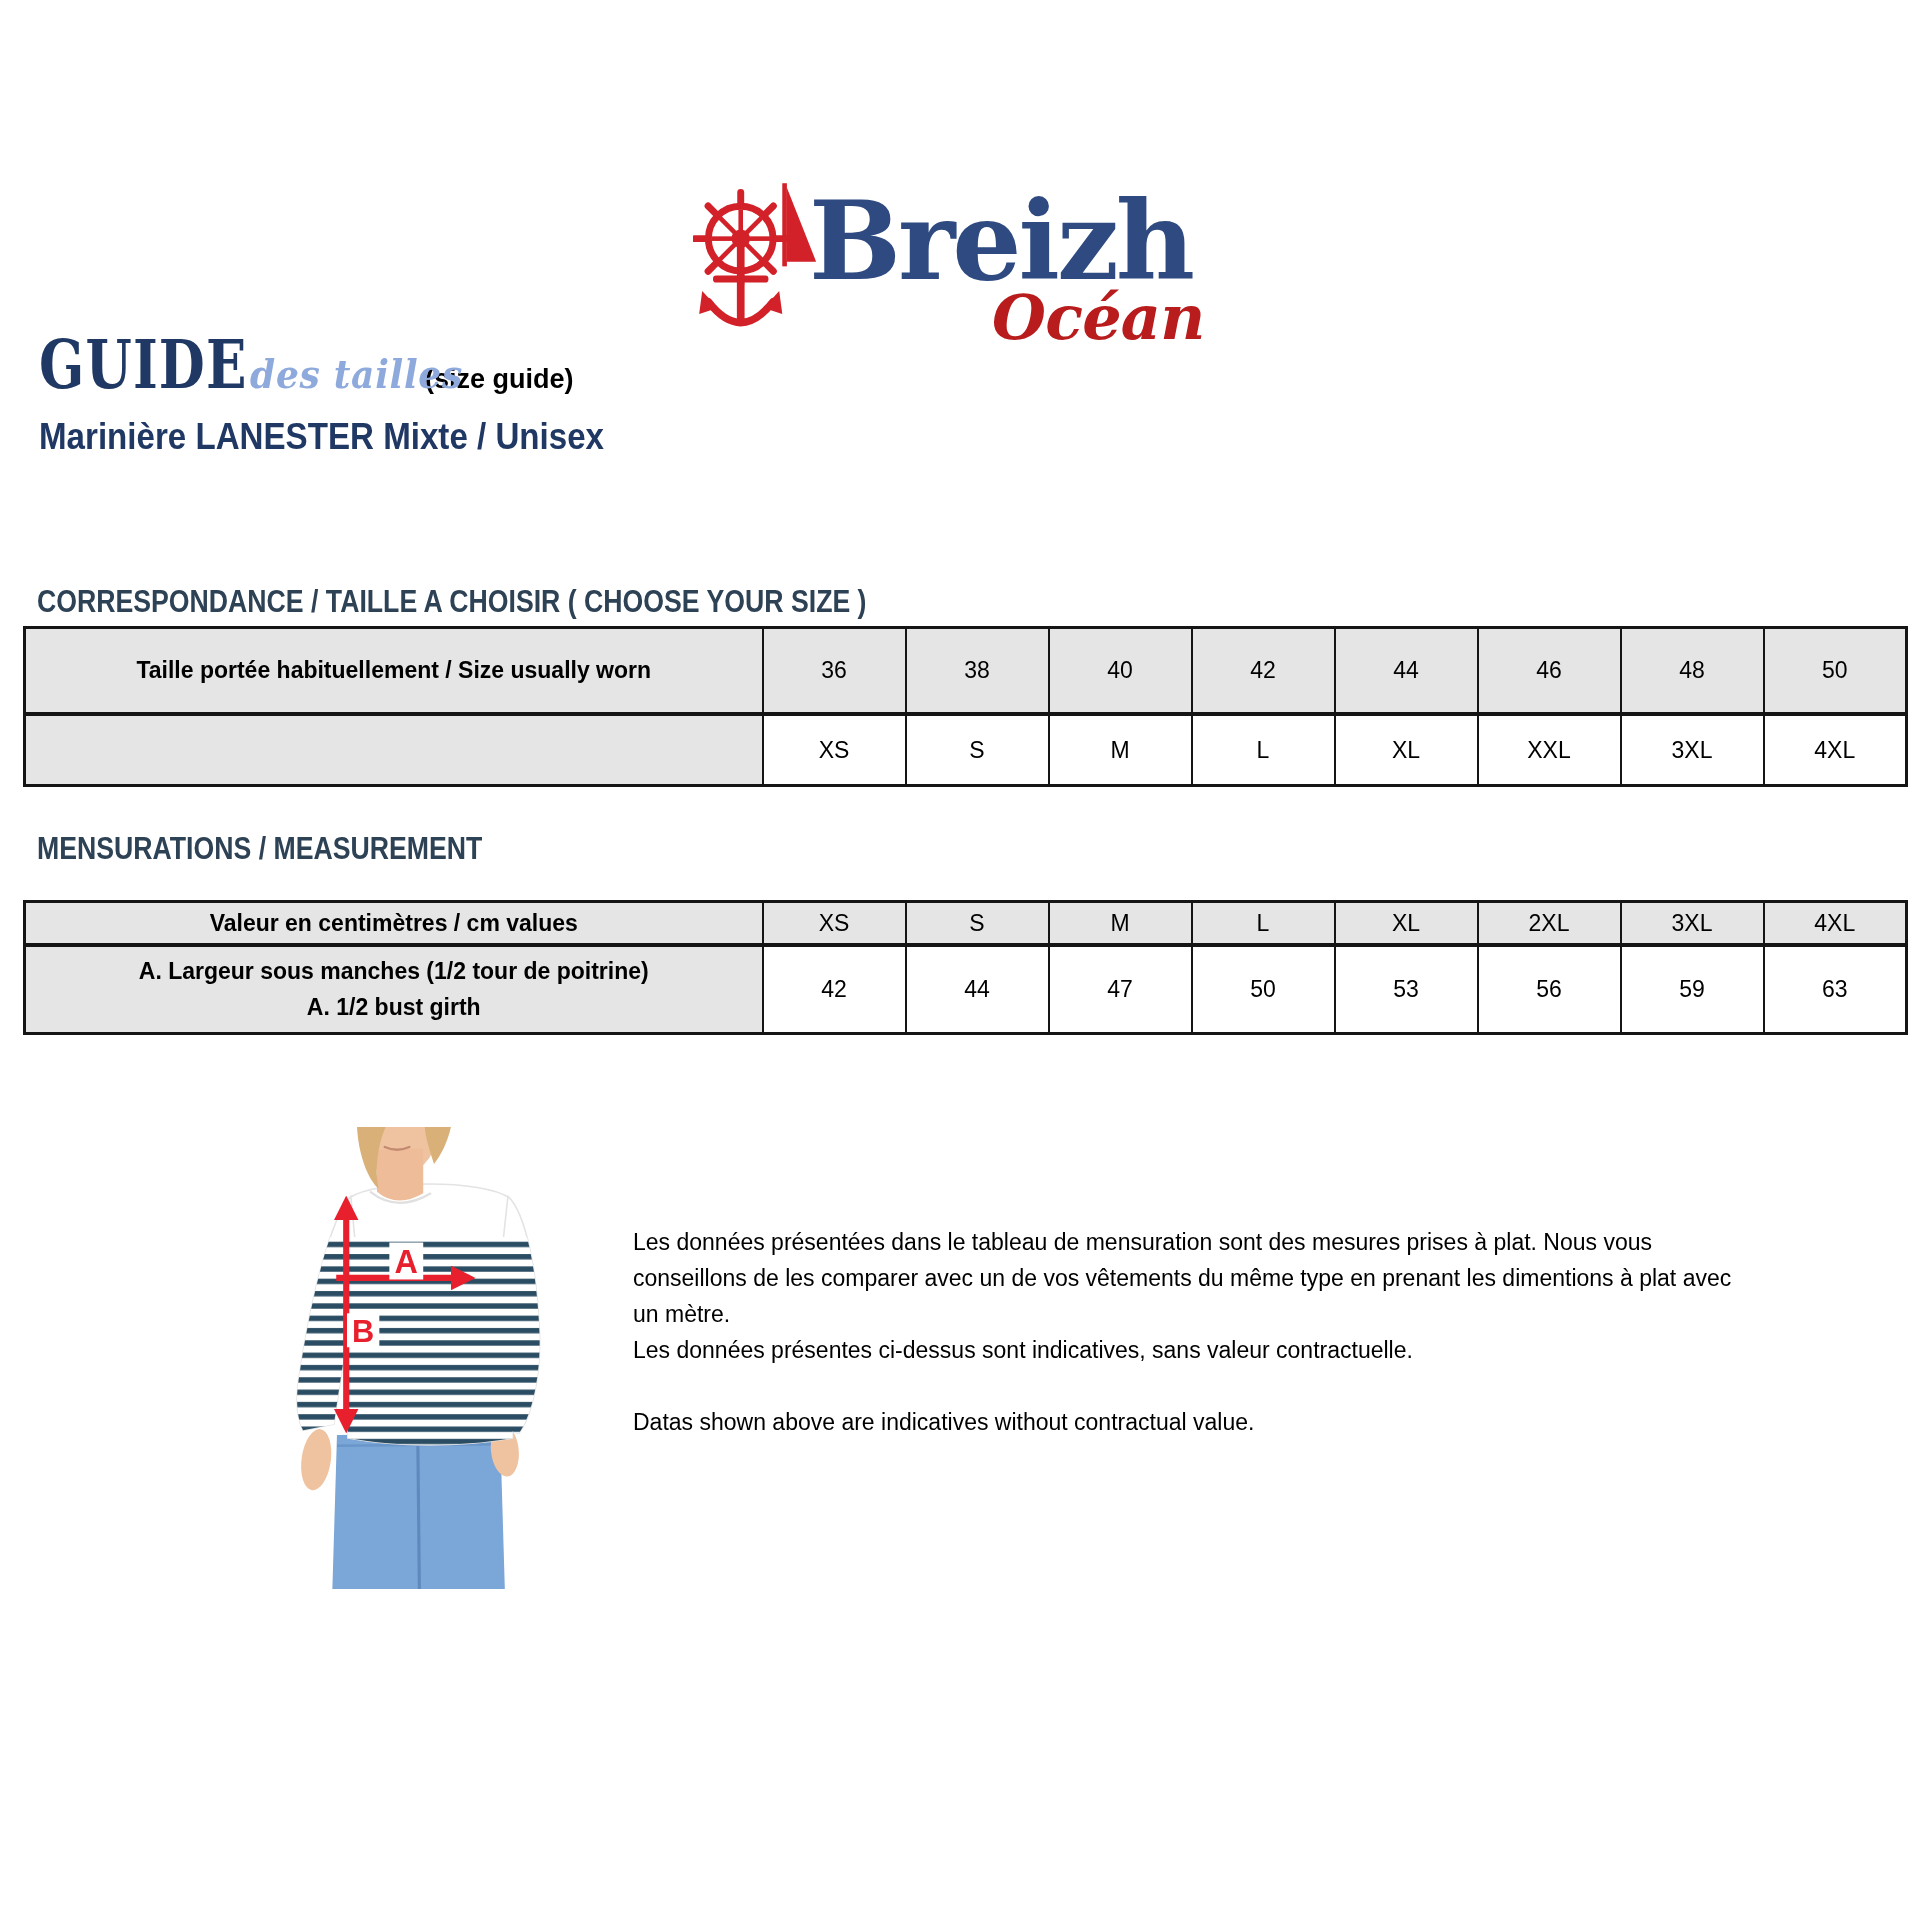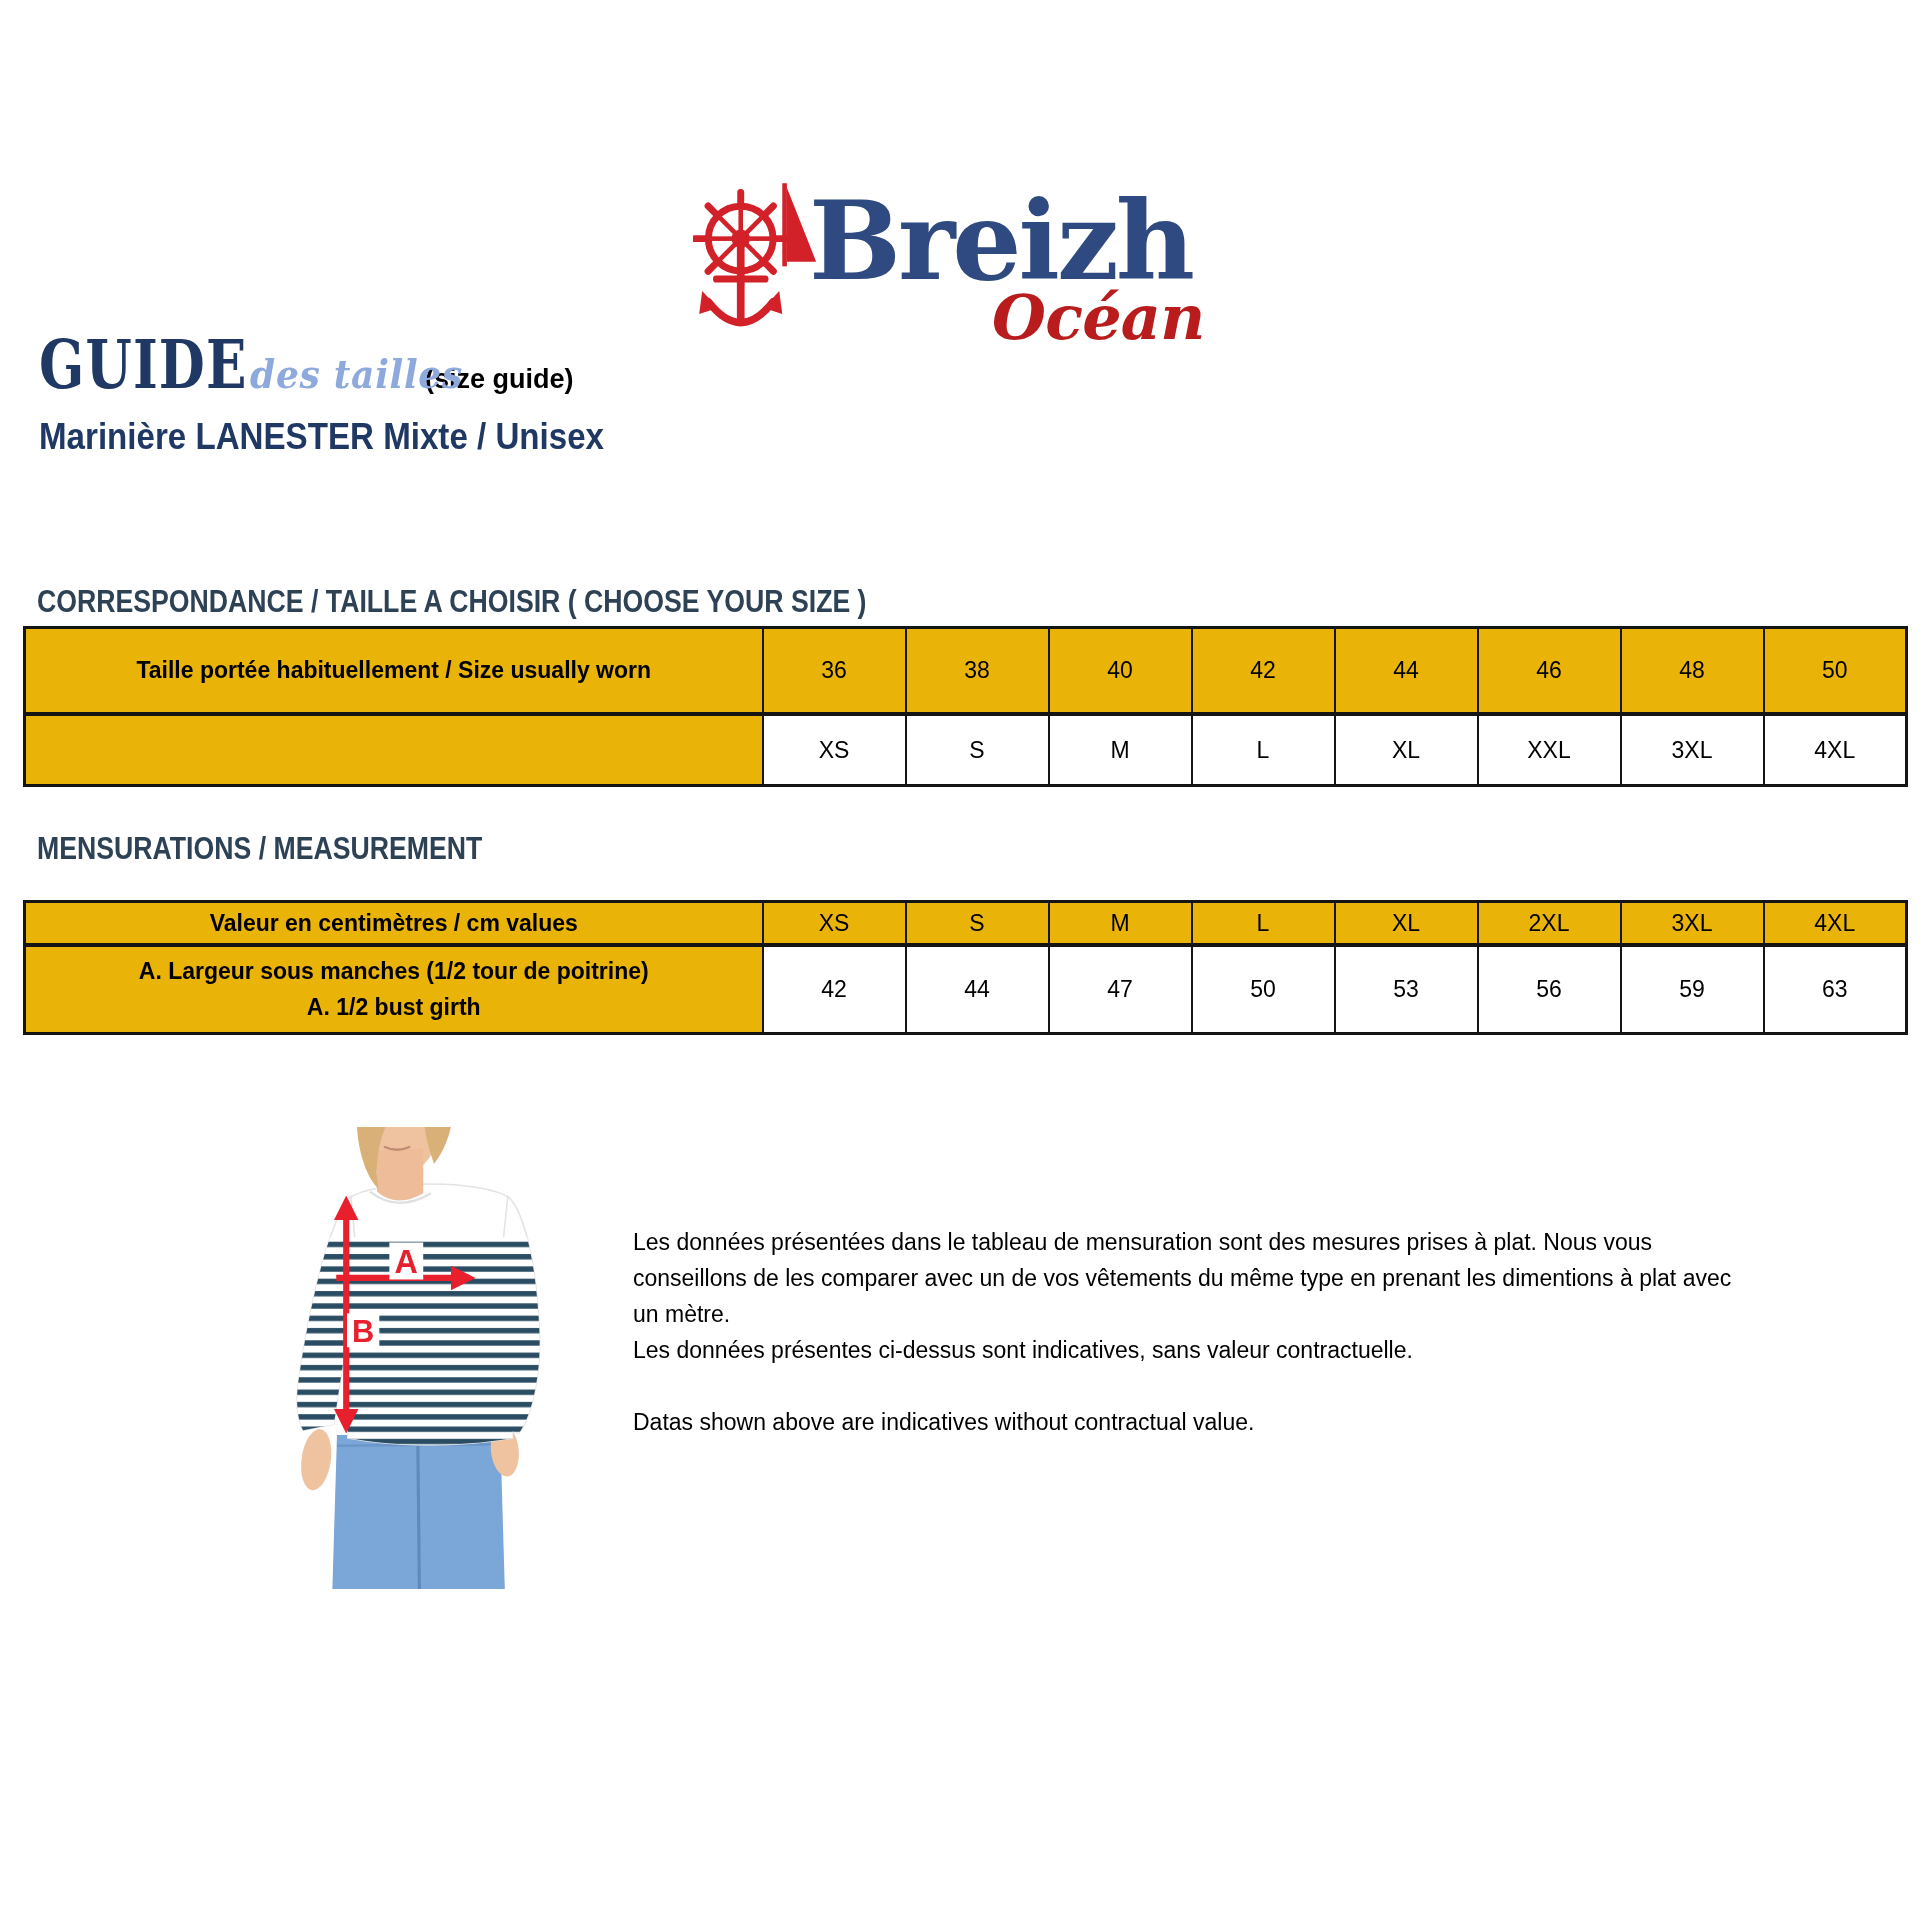--- a/index.html
+++ b/index.html
@@ -36,21 +36,21 @@
   .sec2{top:831px;}
 
   
   .tblwrap{position:absolute;left:23px;}
   .t1wrap{top:626px;}
   .t2wrap{top:900px;}
   table.tbl{border-collapse:collapse;table-layout:fixed;width:1882px;border:3.9px solid #151515;}
   table.tbl td{border:2.3px solid #151515;text-align:center;vertical-align:middle;
     font-size:23px;padding:0;overflow:hidden;}
   table.tbl tr + tr td{border-top-width:4.6px;}
-  .blue{background:#eab308;}
+  .blue{background:#e5e5e5;}
   .bold{font-weight:700;}
   .t1 .r1 td{height:83px;}
   .t1 .r2 td{height:68px;}
   .t2 .hr td{height:40px;}
   .t2 .ra td{height:85px;}
   .t2 .rb td{height:97px;}
   .lbl2 div{line-height:1.55;}
 
   
   .figure{position:absolute;left:260px;top:1127px;width:348px;height:462px;}

